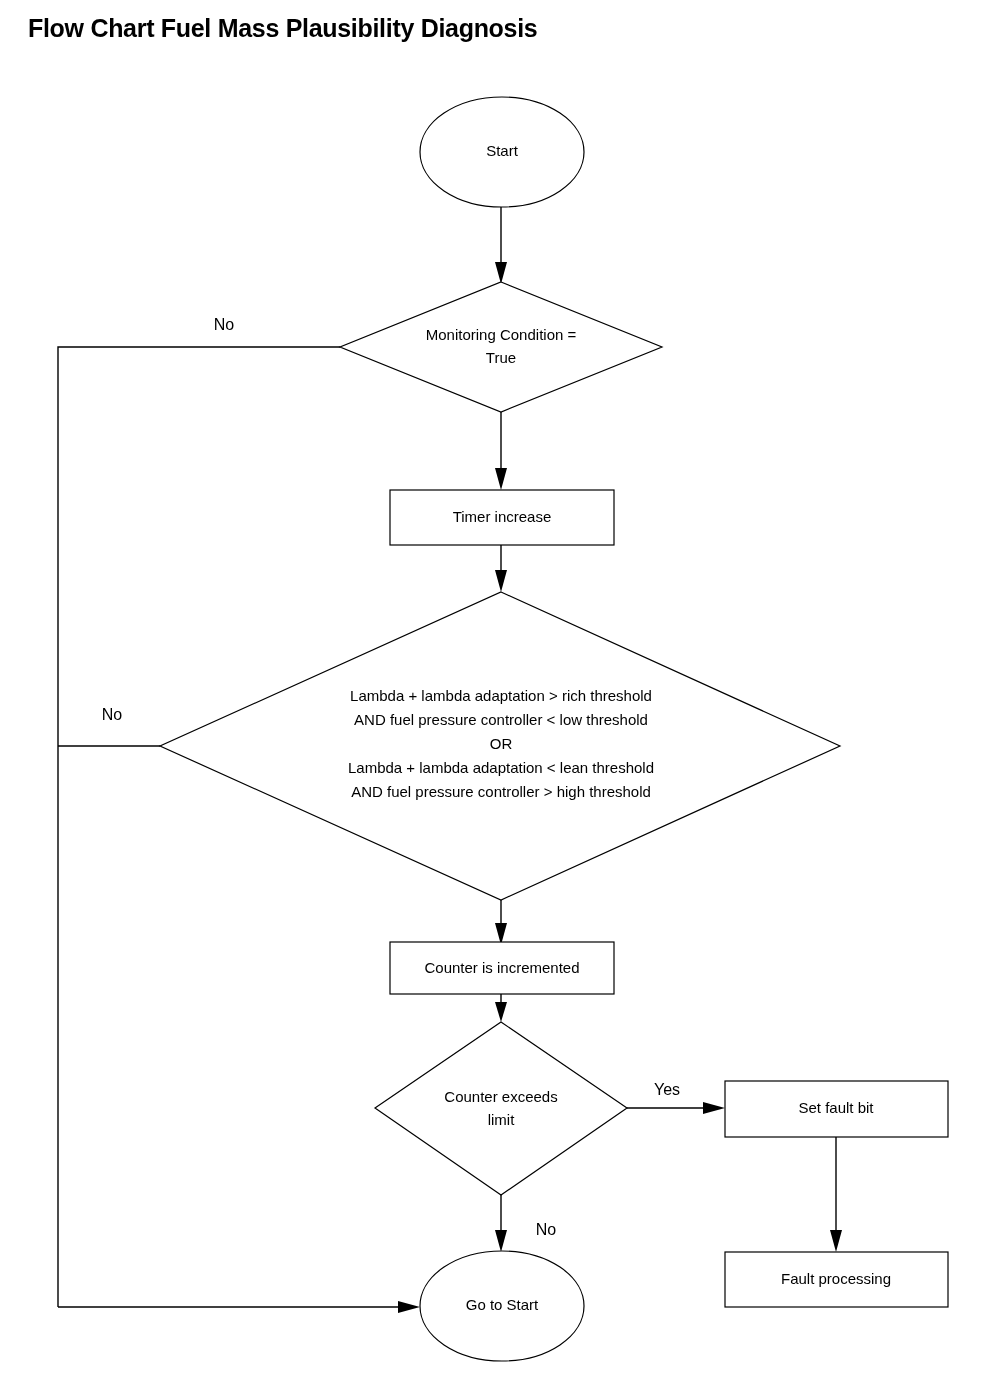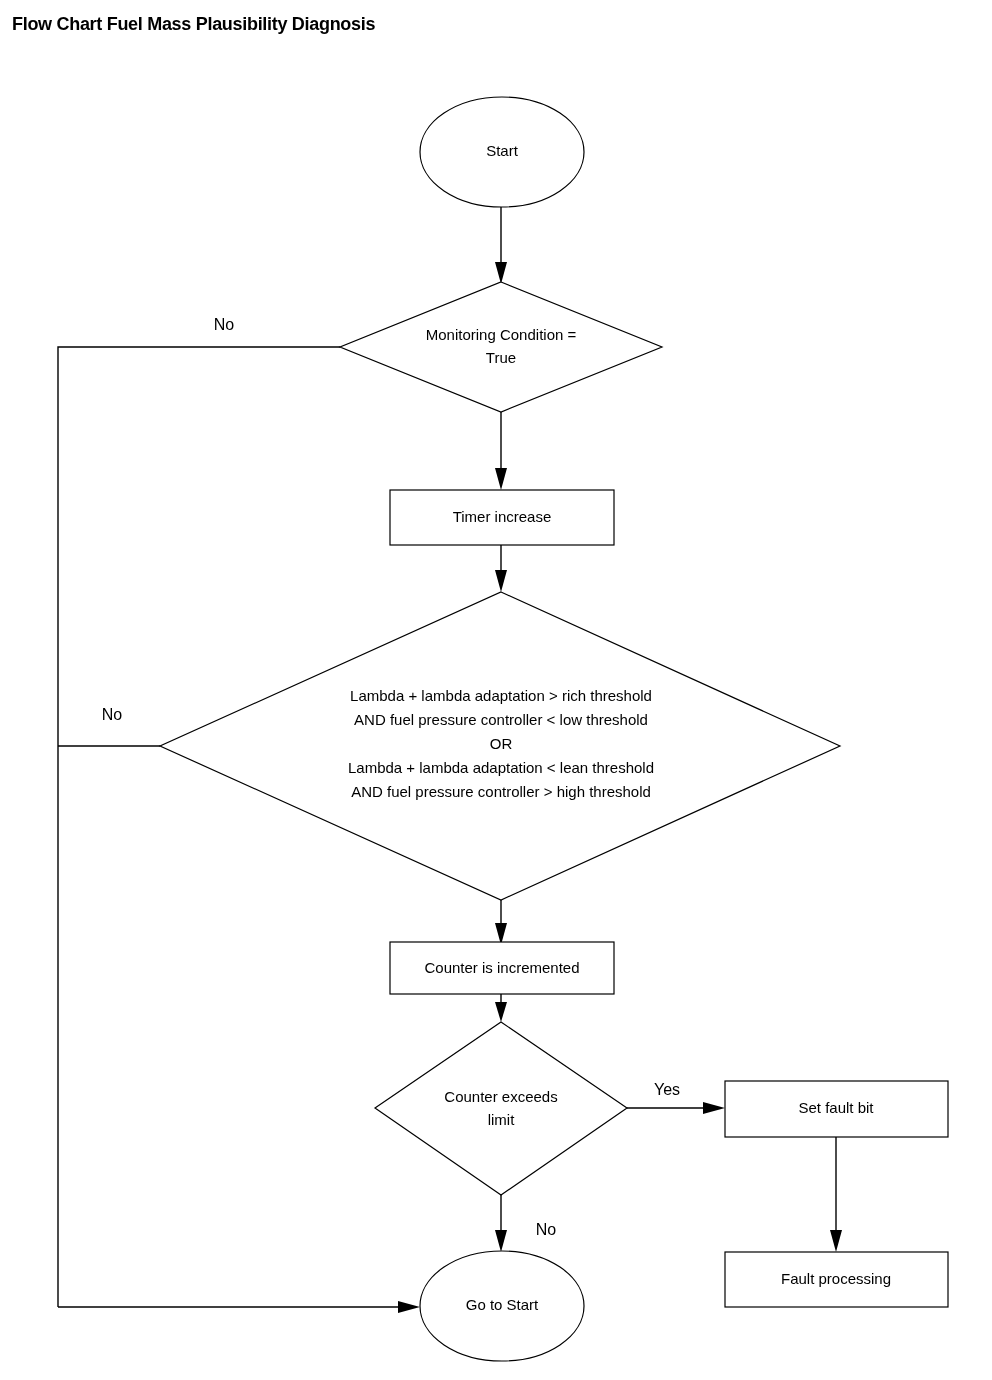--- a/index.html
+++ b/index.html
@@ -17,24 +17,24 @@
     overflow: hidden;
   }
   #page {
     position: relative;
     width: 992px;
     height: 1380px;
     background: #ffffff;
   }
   .page-title {
     position: absolute;
-    left: 12px;
+    left: 28px;
     top: 14px;
     font-family: "Liberation Sans", sans-serif;
-    font-size: 18px;
+    font-size: 25px;
     font-weight: bold;
     letter-spacing: -0.3px;
     color: #000000;
     white-space: nowrap;
   }
   svg.flow {
     position: absolute;
     left: 0;
     top: 0;
     width: 992px;

